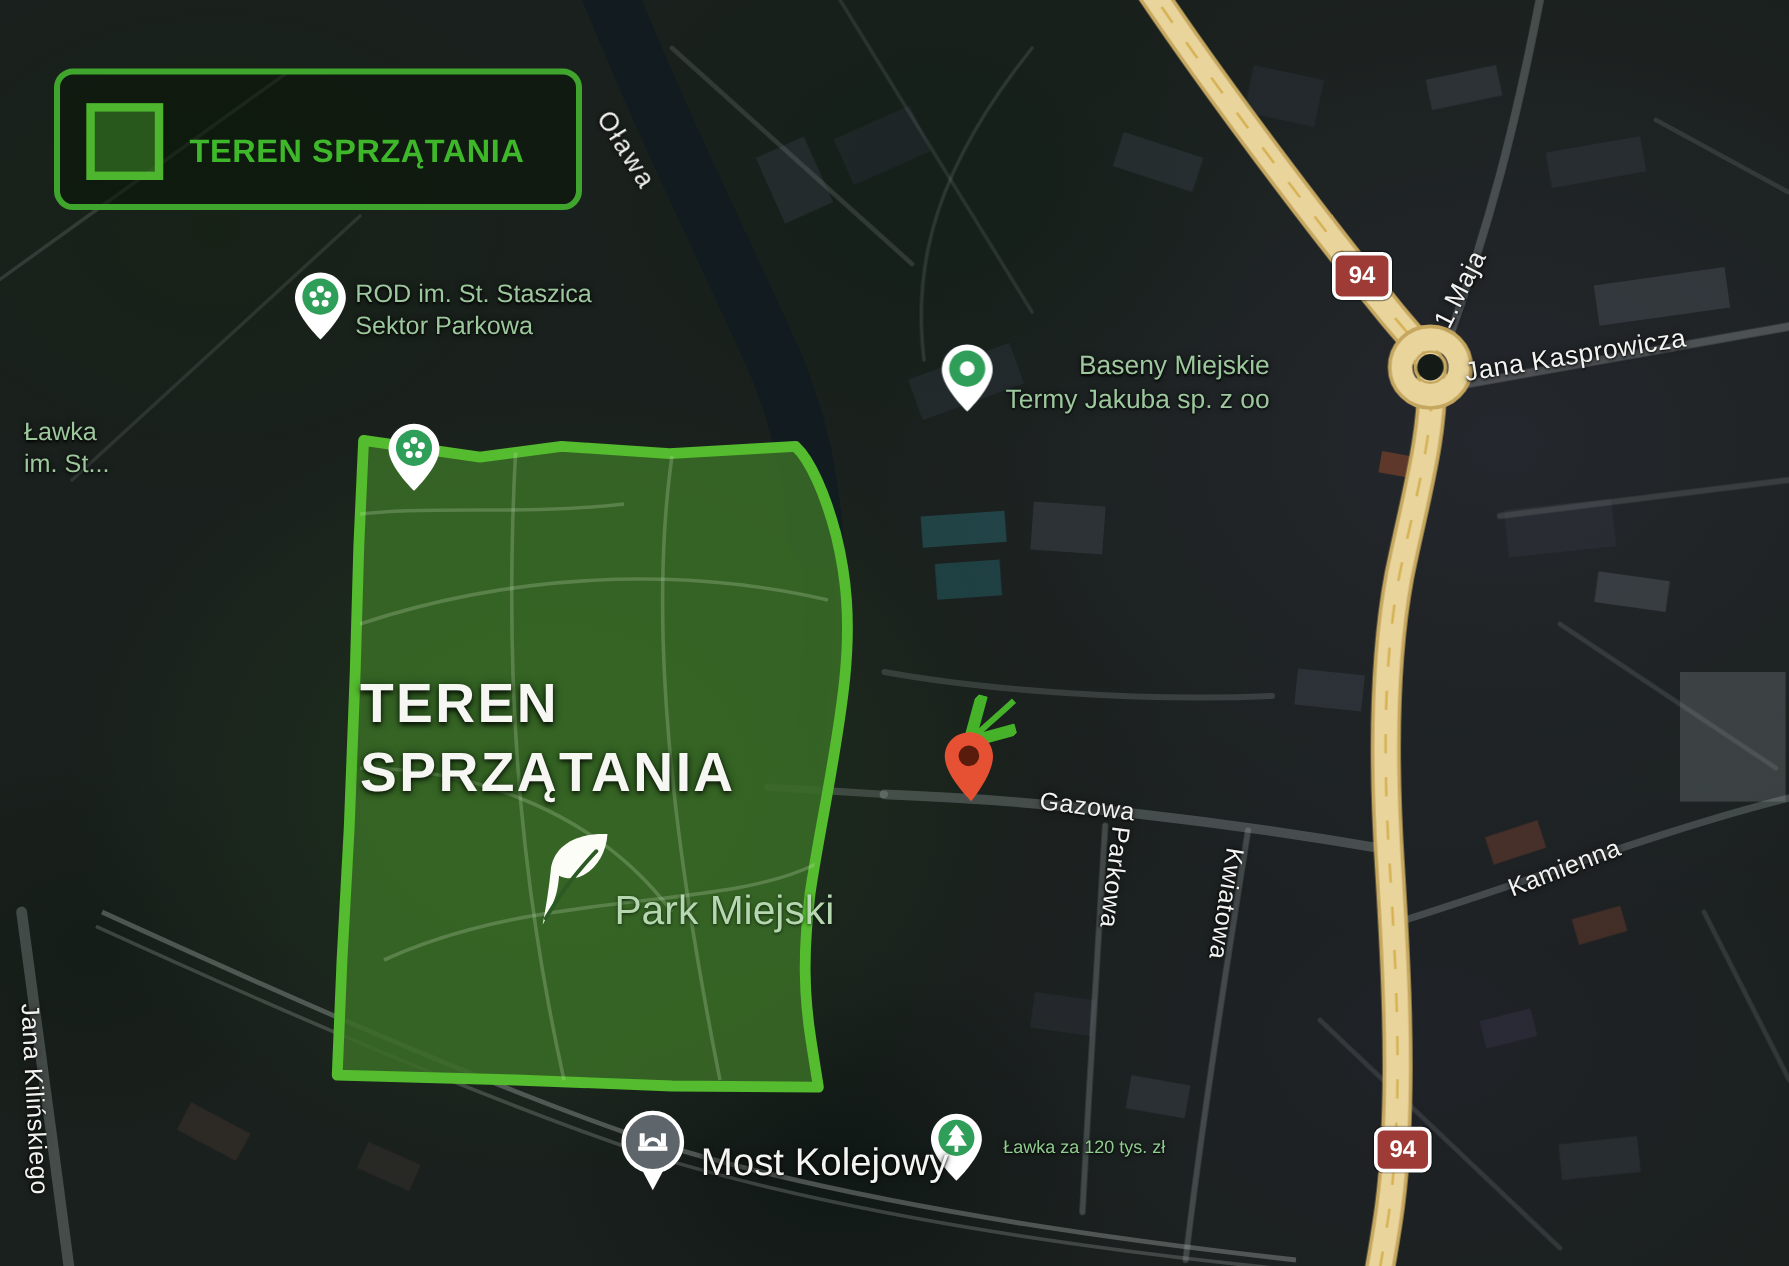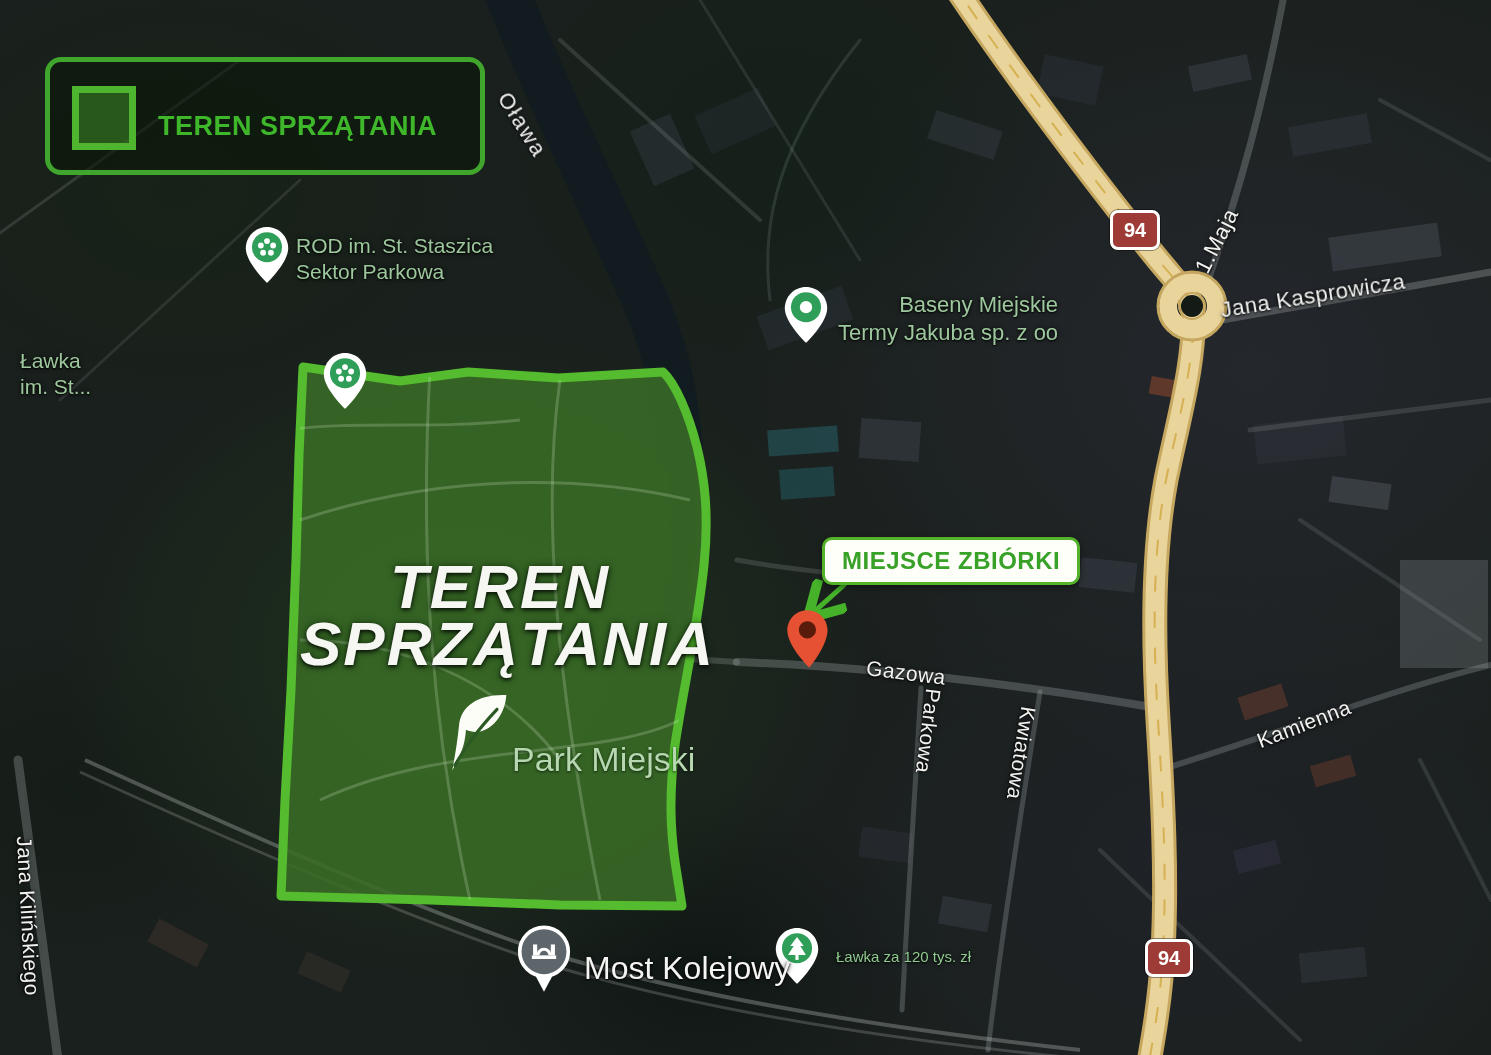--- a/index.html
+++ b/index.html
@@ -27,23 +27,23 @@
     padding:20px 22px;display:flex;gap:22px;align-items:flex-end;}
   .legend .swatch{flex:0 0 auto;width:50px;height:50px;border:7px solid #4db52e;
     background:rgba(74,165,46,.45);margin-top:4px;}
   .legend .ltitle{color:#3eb82a;font-weight:bold;font-size:27px;letter-spacing:.5px;margin-bottom:8px;}
   .legend .ltext{color:#f4f4f2;font-size:27px;line-height:1.55;}
   
   .callout{position:absolute;left:822px;top:537px;background:#fffffa;border:3px solid #55b22b;
     border-radius:10px;padding:7px 17px;color:#38a128;font-weight:bold;font-size:24px;
     letter-spacing:.5px;box-shadow:0 2px 6px rgba(0,0,0,.45);}
   
-  .area-title{position:absolute;left:300px;top:558px;width:400px;text-align:center;
-    color:#f6f6f2;font-weight:bold;font-size:62px;line-height:57px;letter-spacing:2px;
-    text-shadow:0 2px 4px rgba(0,0,0,.8),0 0 8px rgba(0,30,0,.5);font-style:italic;}
+  .area-title{position:absolute;left:300px;top:558px;width:400px;text-align:left;
+    color:#f6f6f2;font-weight:bold;font-size:46px;line-height:57px;letter-spacing:2px;
+    text-shadow:0 2px 4px rgba(0,0,0,.8),0 0 8px rgba(0,30,0,.5);}
   .park-name{position:absolute;left:512px;top:740px;color:#b7d7b0;font-size:34px;
     text-shadow:0 1px 3px rgba(0,20,5,.8);}
   
   .shield{position:absolute;display:flex;align-items:center;justify-content:center;
     background:#9e3b36;color:#fff;border:3px solid #fff;border-radius:8px;
     font-weight:bold;font-size:20px;box-shadow:0 0 0 1px rgba(0,0,0,.4);}
   .pin{position:absolute;}
 </style>
 </head>
 <body>
@@ -213,21 +213,20 @@
     </svg>
   </div>
 
   <div class="legend">
     <div class="swatch"></div>
     <div>
       <div class="ltitle">TEREN SPRZĄTANIA</div>
     </div>
   </div>
 
-  <div class="callout">MIEJSCE ZBIÓRKI</div>
 
   <div class="area-title">
     <div>TEREN</div>
     <div>SPRZĄTANIA</div>
   </div>
 
   <div class="park-name">Park Miejski</div>
 
   <div class="label green-poi" style="left:296px;top:233px;">
     <div>ROD im. St. Staszica</div>

